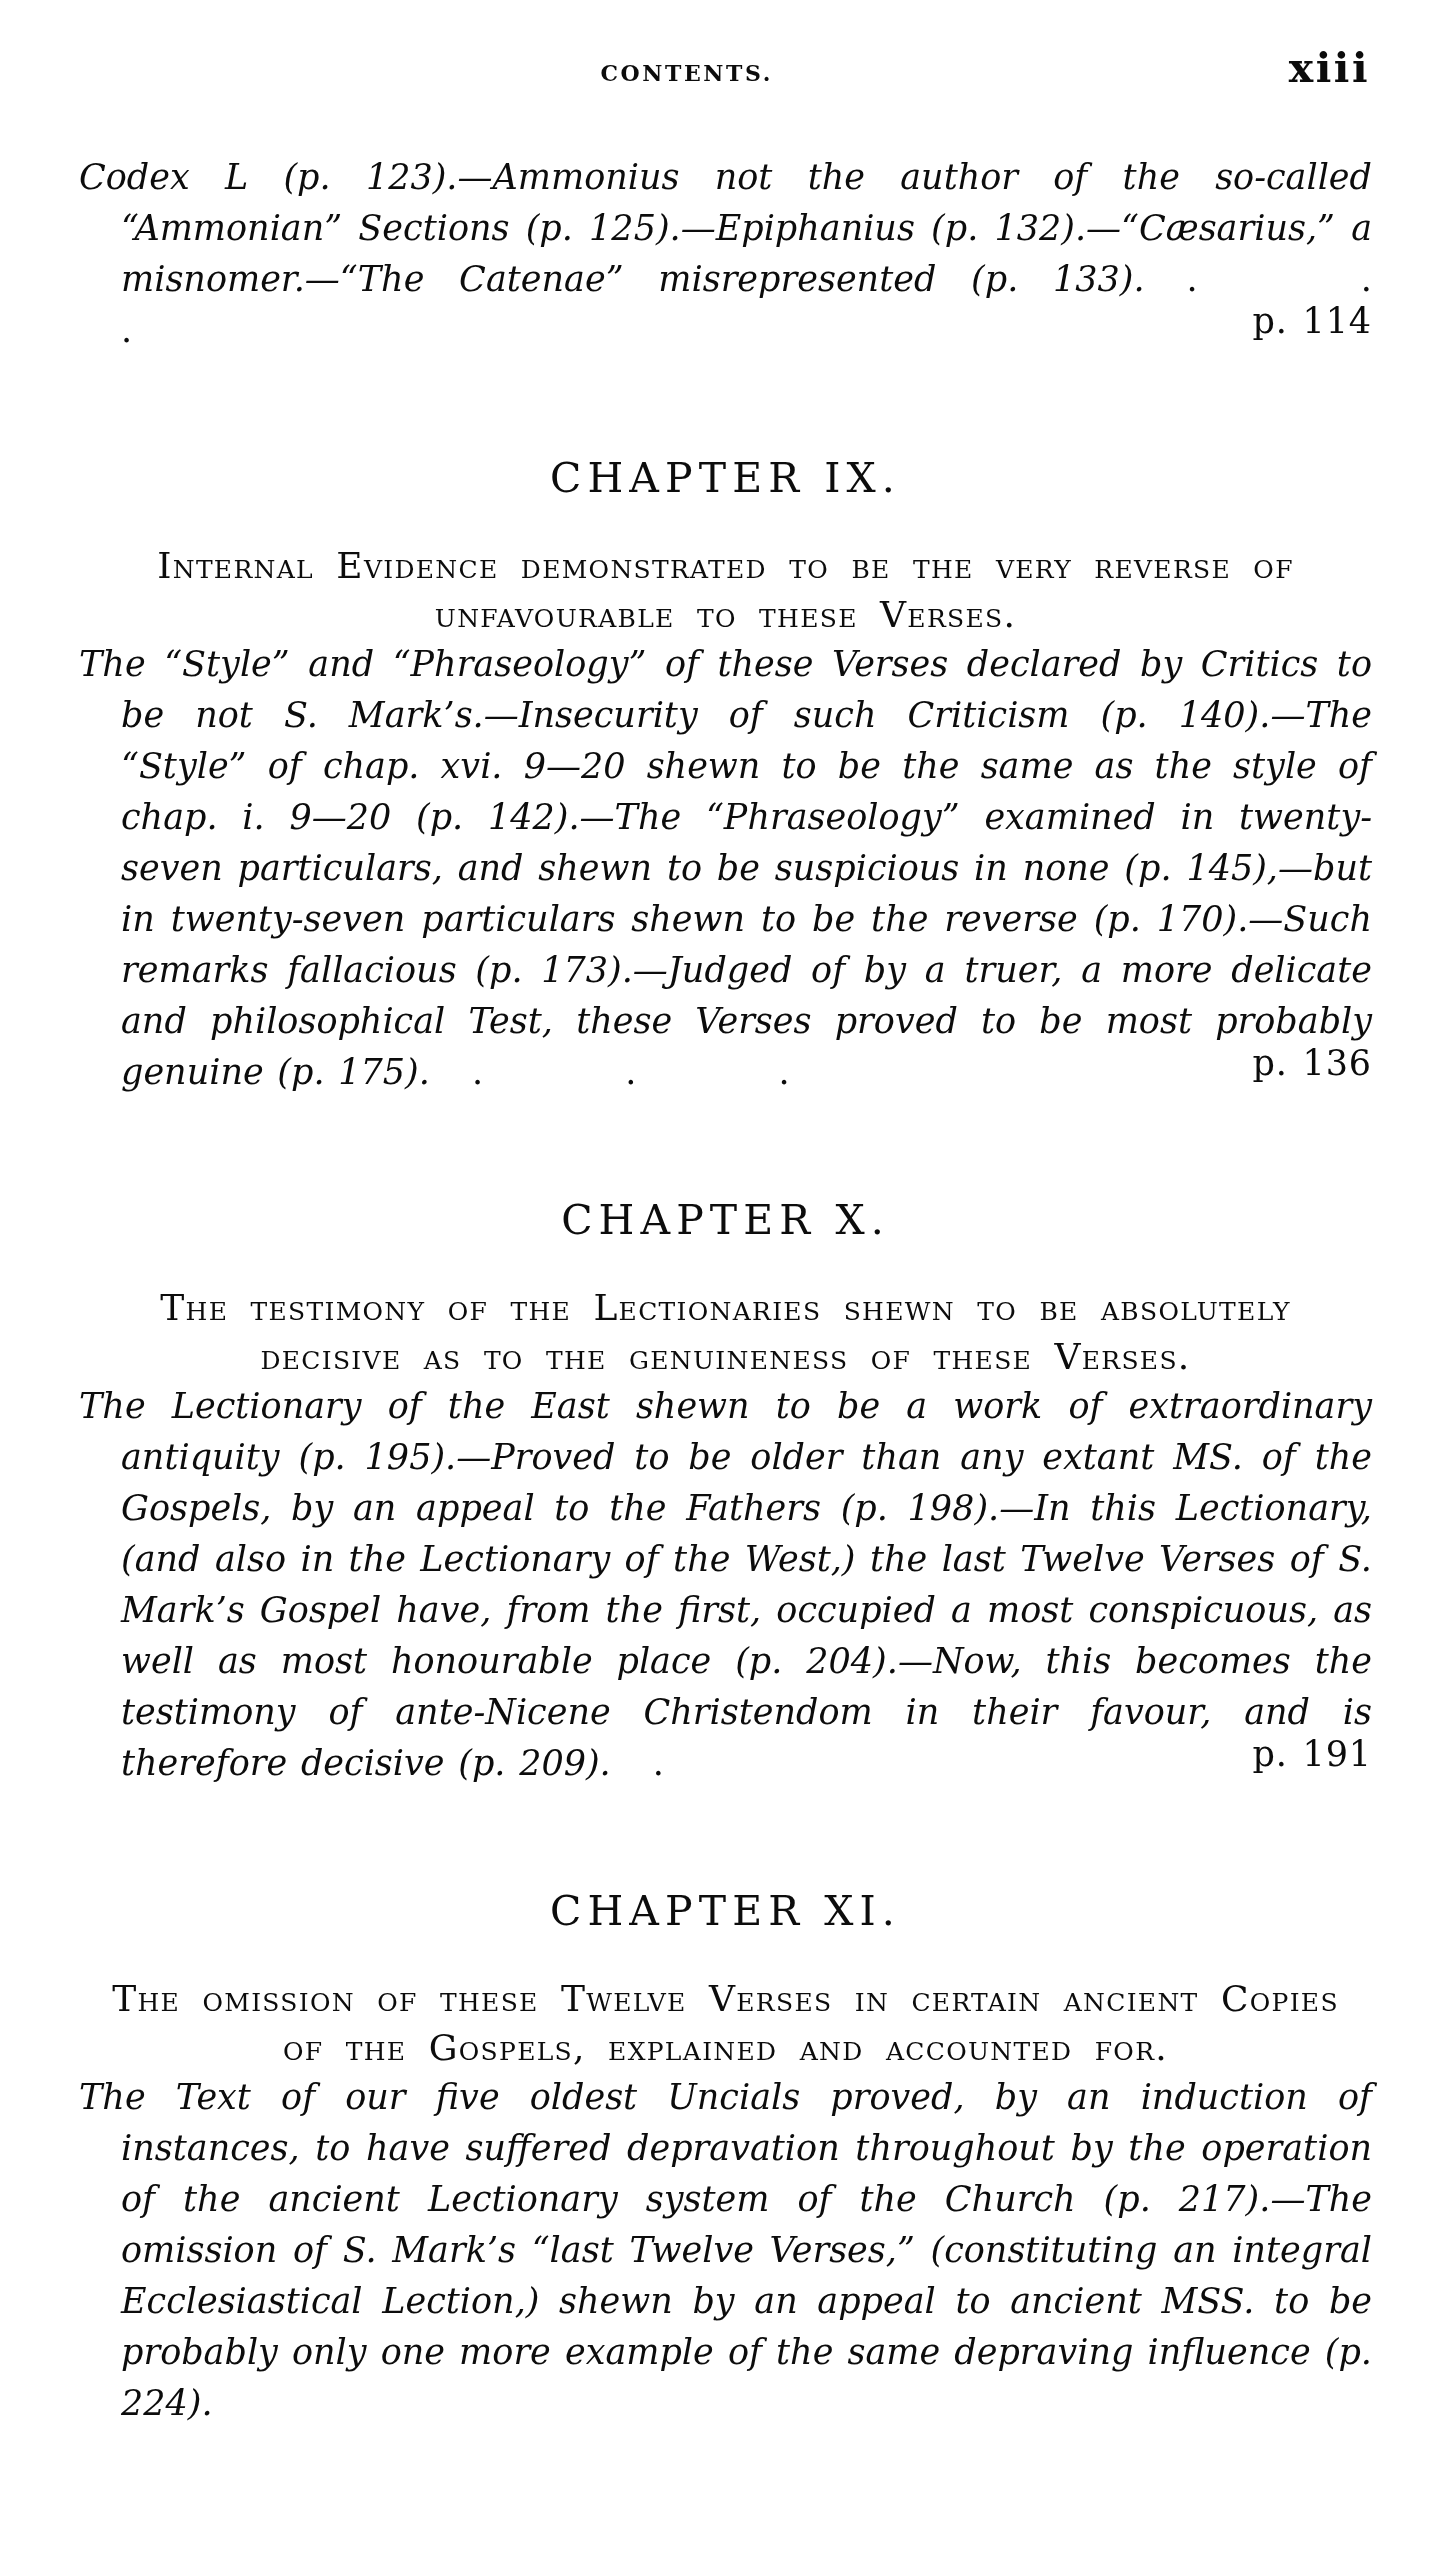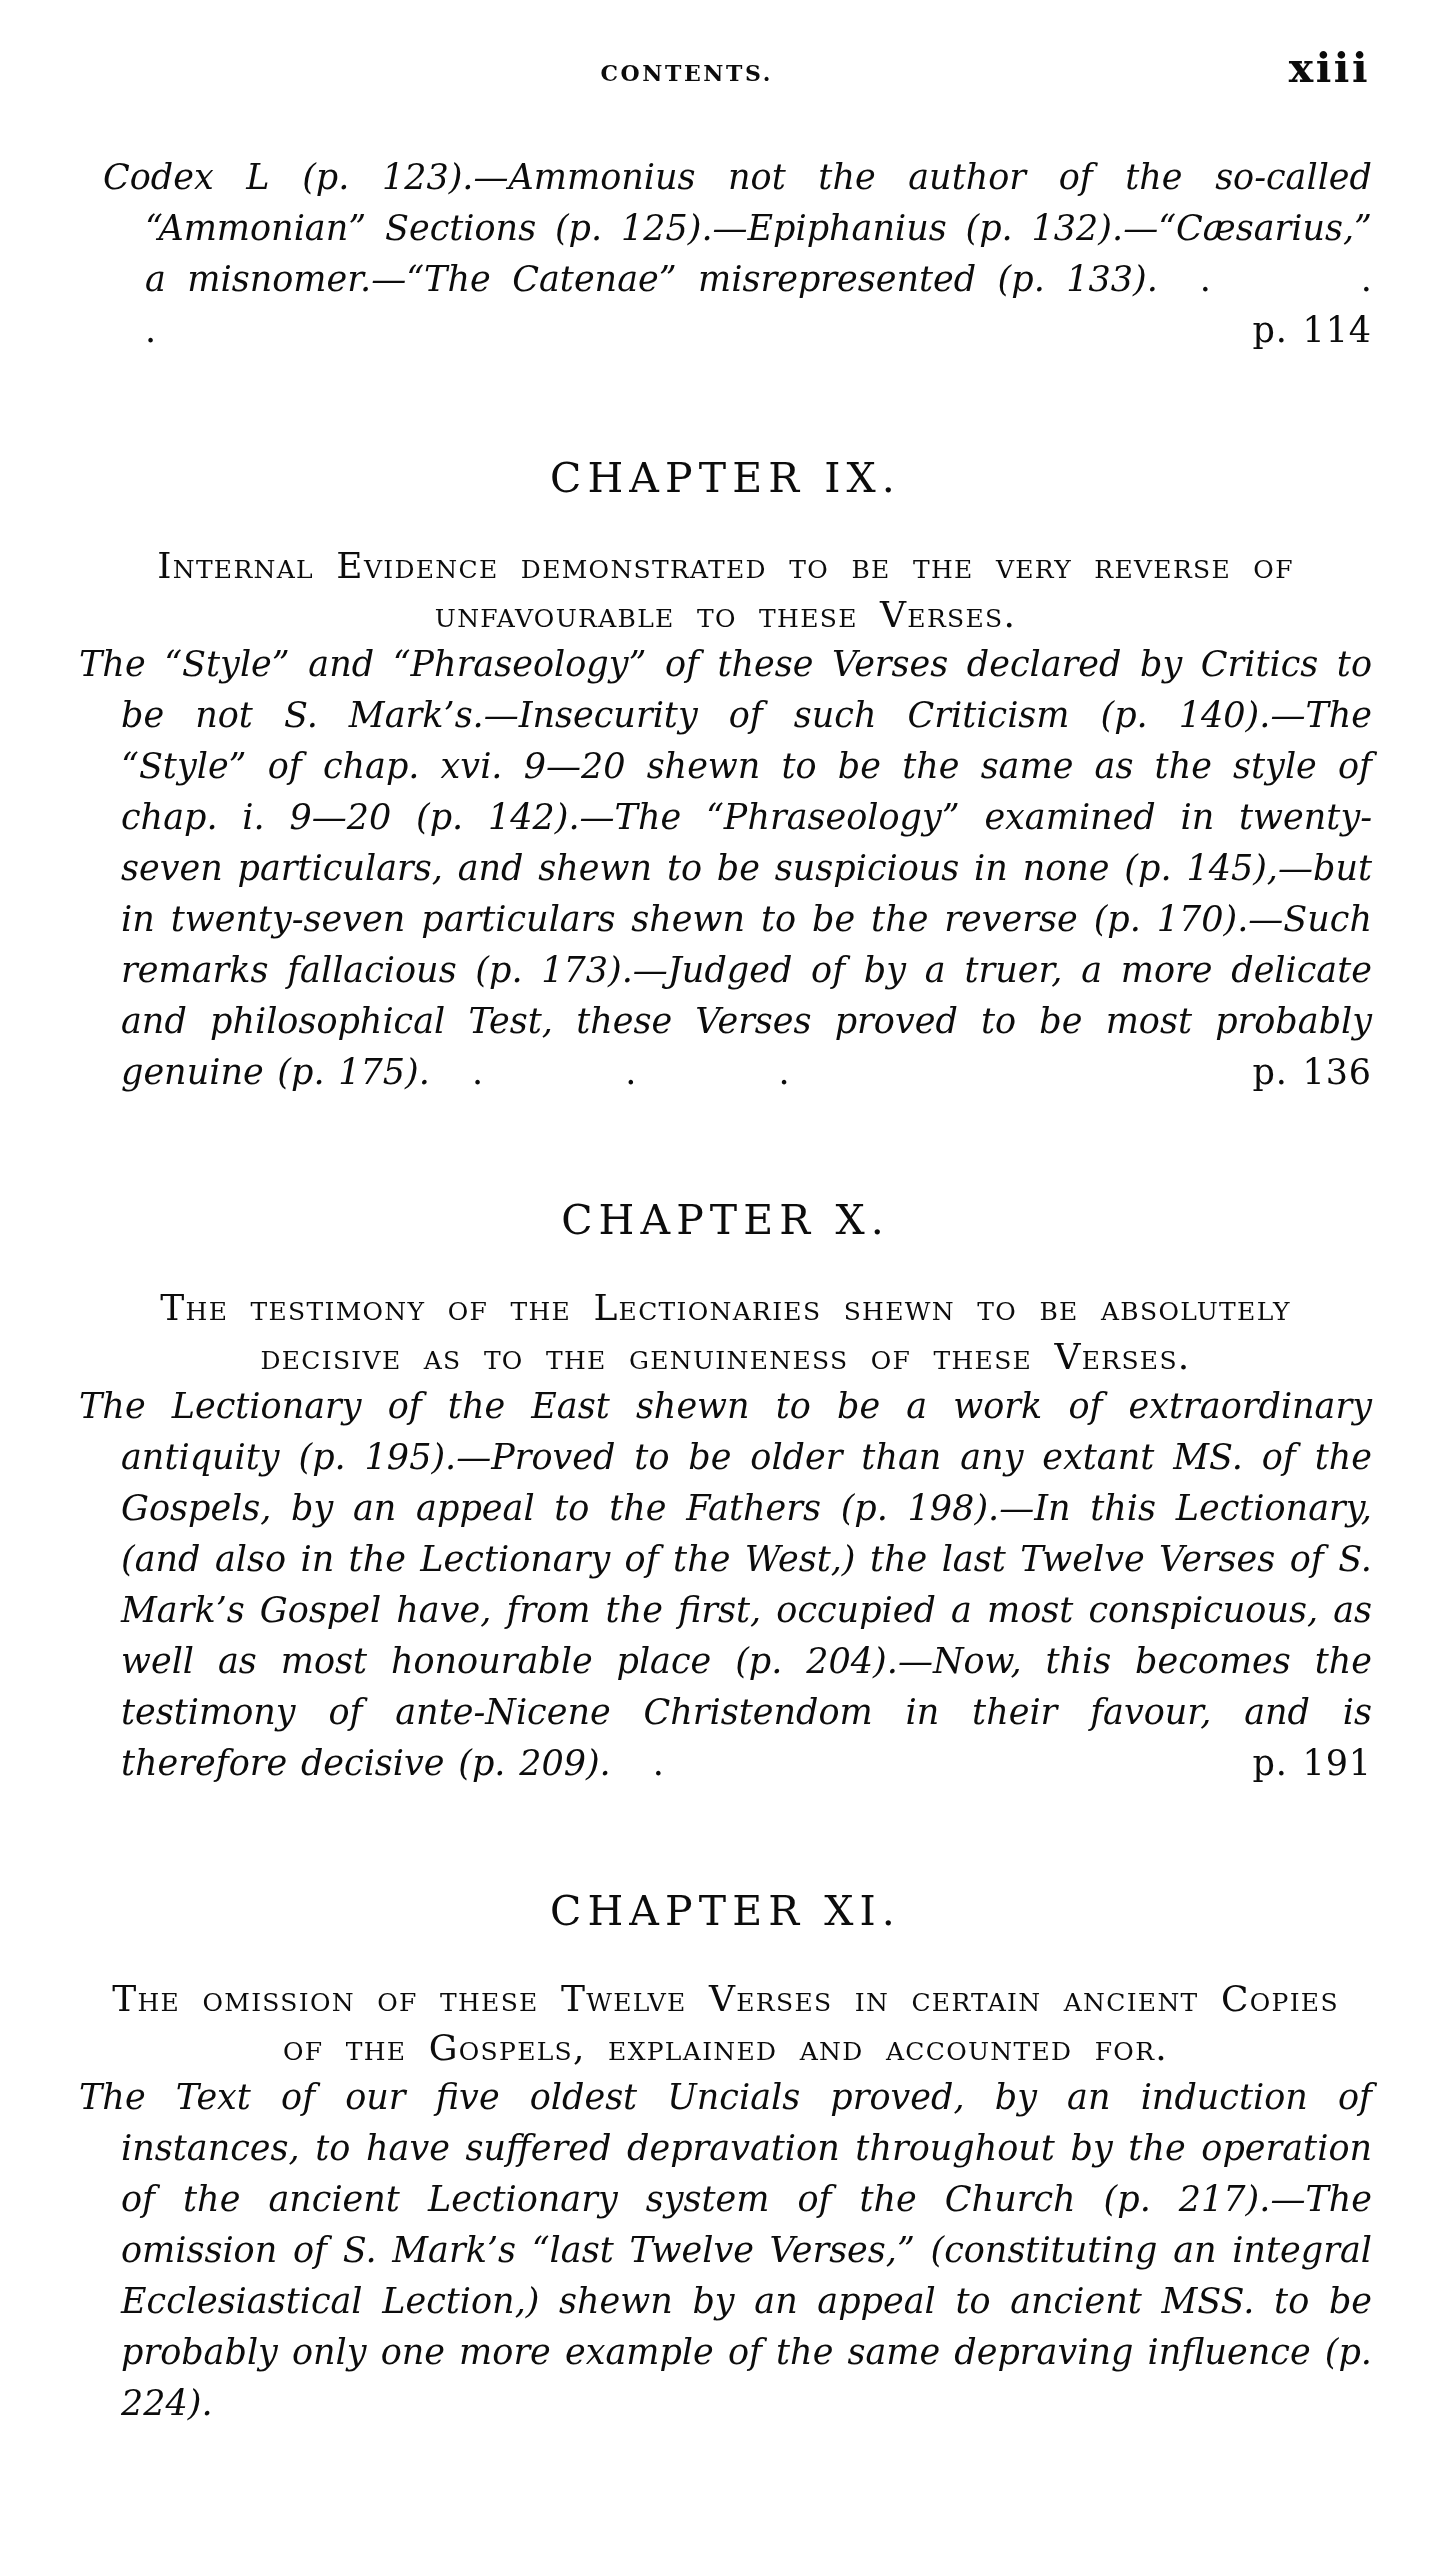--- a/index.html
+++ b/index.html
@@ -46,36 +46,35 @@
     font-style: italic;
     font-size: 35px;
     line-height: 51px;
     word-spacing: 2.6px;
     text-align: justify;
     padding-left: 42px;
     text-indent: -42px;
   }
   .intro {
     margin-top: 56px;
-    margin-left: 24px;
   }
   .chapter .summary {
   }
   .summary.followon {
     margin-top: 0;
   }
   .leaders {
     font-style: normal;
     word-spacing: 131px;
     margin-left: 42px;
   }
   .page-ref {
     position: absolute;
     right: 0;
-    bottom: 0;
+    bottom: 9px;
     font-style: normal;
     letter-spacing: 0.9px;
   }
   
   .chapter-heading {
     margin: 98px 0 0 0;
     text-align: center;
     font-size: 41px;
     font-weight: normal;
     letter-spacing: 6.1px;

